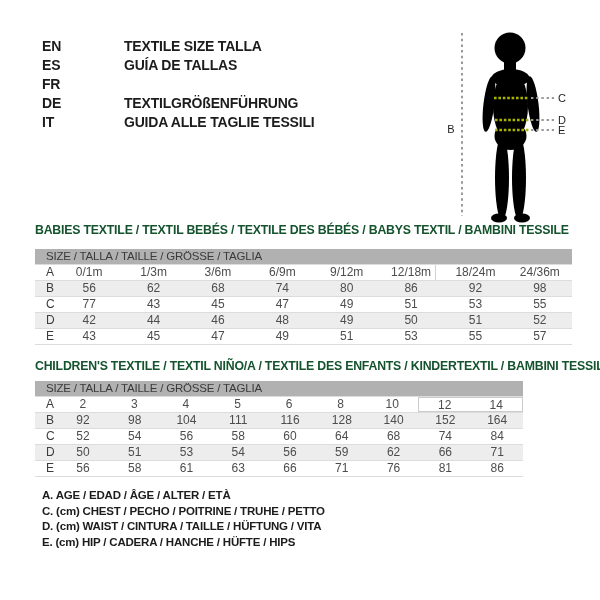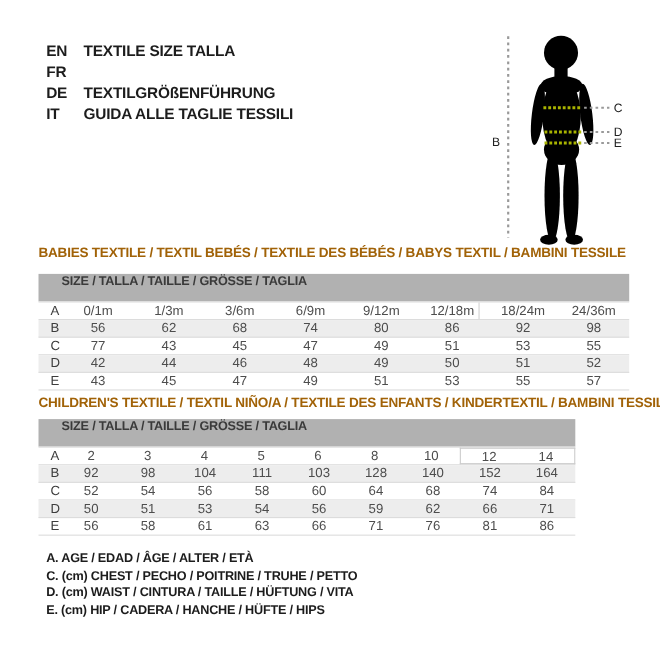--- a/index.html
+++ b/index.html
@@ -5,64 +5,68 @@
   * { margin:0; padding:0; box-sizing:border-box; }
   html,body { background:#fff; }
   .canvas {
     position:relative; width:600px; height:600px; background:#ffffff;
     font-family:"Liberation Sans", sans-serif; overflow:hidden;
     -webkit-font-smoothing:antialiased;
   }
   
   .lang-block { position:absolute; left:42px; top:37px; }
   .lang-row { display:flex; line-height:19px; font-size:14px; font-weight:bold;
-              color:#1c1c1c; letter-spacing:-0.2px; }
+              color:#1c1c1c; letter-spacing:-0.2px;gap:48px; }
   .lang-code { width:34px; }
   
   .figure-wrap { position:absolute; left:437px; top:18px; width:140px; height:210px; }
   
   .sec-title { position:absolute; left:35px; font-size:12.3px; font-weight:bold;
-               color:#a16207; letter-spacing:-0.2px; white-space:nowrap; }
+               color:#14532d; letter-spacing:-0.2px; white-space:nowrap; }
   .title-babies { top:223px; }
   .title-children { top:359px; }
   
   .size-table { position:absolute; left:35px; }
   .tbl-babies { top:249px; width:537px; }
   .tbl-children { top:381px; width:488px; }
-  .size-bar { height:25px; line-height:15px; background:#b1b1b1; color:#3a3a3a;
-              font-size:11.5px; font-weight:bold; padding-left:21px;
+  .size-bar { height:15px; line-height:15px; background:#b1b1b1; color:#3a3a3a;
+              font-size:11.5px; font-weight:normal; padding-left:11px;
               letter-spacing:-0.2px; white-space:nowrap; overflow:hidden; }
   .rows { border-top:1px solid #dcdcdc; }
   .trow { display:flex; height:16px; line-height:15px; font-size:12px;
           color:#4d4d4d; border-bottom:1px solid #dcdcdc; position:relative; }
   .trow.shaded { background:#ededed; }
   .rlabel { width:22px; padding-left:11px; color:#3c3c3c; }
   .tcell { flex:1; text-align:center; }
   
   [data-table="children_table"] .trow:first-child > :nth-child(9) {
     border-top:1px solid #cccccc; border-bottom:1px solid #cccccc; border-left:1px solid #cccccc; }
   [data-table="children_table"] .trow:first-child > :nth-child(10) {
     border-top:1px solid #cccccc; border-bottom:1px solid #cccccc; border-right:1px solid #cccccc; }
   
   [data-table="babies_table"] .trow:first-child::after {
     content:""; position:absolute; left:400px; top:0; bottom:0; width:1px; background:#d2d2d2; }
   
-  .legend { position:absolute; left:42px; top:488px;margin-top:13px; }
+  .legend { position:absolute; left:42px; top:488px; }
   .legend-row { line-height:15.5px; font-size:11.5px; font-weight:bold;
                 color:#1c1c1c; letter-spacing:-0.2px; white-space:nowrap; }
 </style>
 </head>
 <body>
 
 <div class="canvas">
 
   <div class="lang-block">
     <div class="lang-row">
       <span class="lang-code">EN</span>
       <span class="lang-label">TEXTILE SIZE TALLA</span>
+    </div>
+    <div class="lang-row">
+      <span class="lang-code">ES</span>
+      <span class="lang-label">GUÍA DE TALLAS</span>
     </div>
     <div class="lang-row">
       <span class="lang-code">FR</span>
     </div>
     <div class="lang-row">
       <span class="lang-code">DE</span>
       <span class="lang-label">TEXTILGRÖßENFÜHRUNG</span>
     </div>
     <div class="lang-row">
       <span class="lang-code">IT</span>
@@ -181,21 +185,21 @@
           <div class="tcell">10</div>
           <div class="tcell">12</div>
           <div class="tcell">14</div>
         </div>
         <div class="trow shaded">
           <div class="rlabel">B</div>
           <div class="tcell">92</div>
           <div class="tcell">98</div>
           <div class="tcell">104</div>
           <div class="tcell">111</div>
-          <div class="tcell">103</div>
+          <div class="tcell">116</div>
           <div class="tcell">128</div>
           <div class="tcell">140</div>
           <div class="tcell">152</div>
           <div class="tcell">164</div>
         </div>
         <div class="trow">
           <div class="rlabel">C</div>
           <div class="tcell">52</div>
           <div class="tcell">54</div>
           <div class="tcell">56</div>

